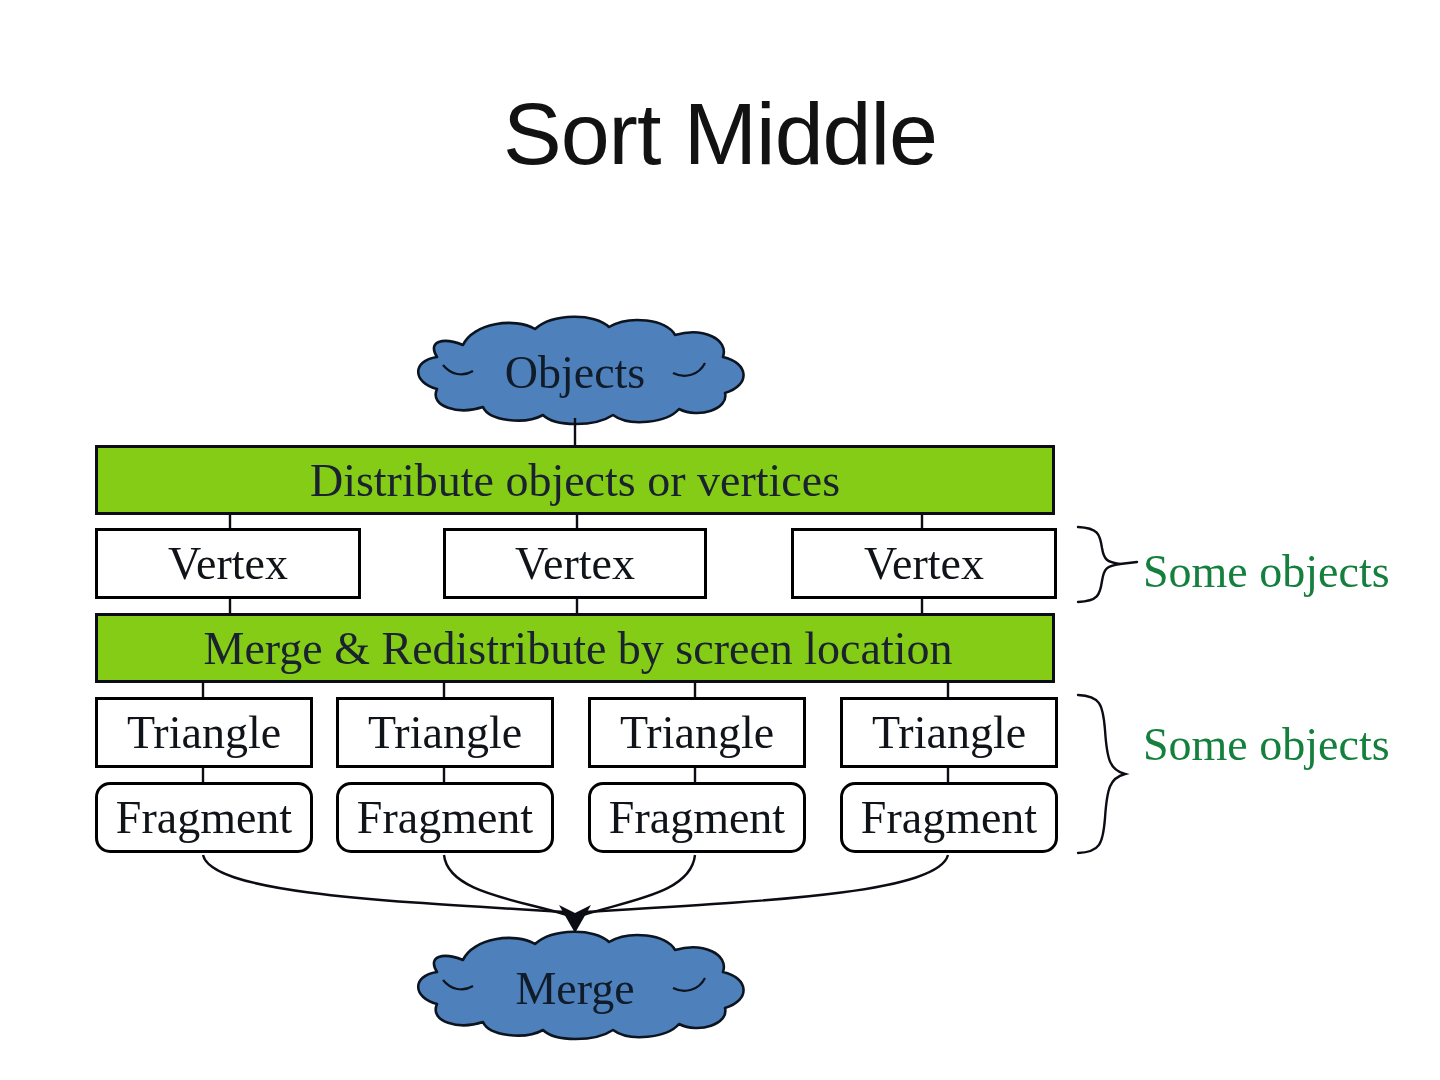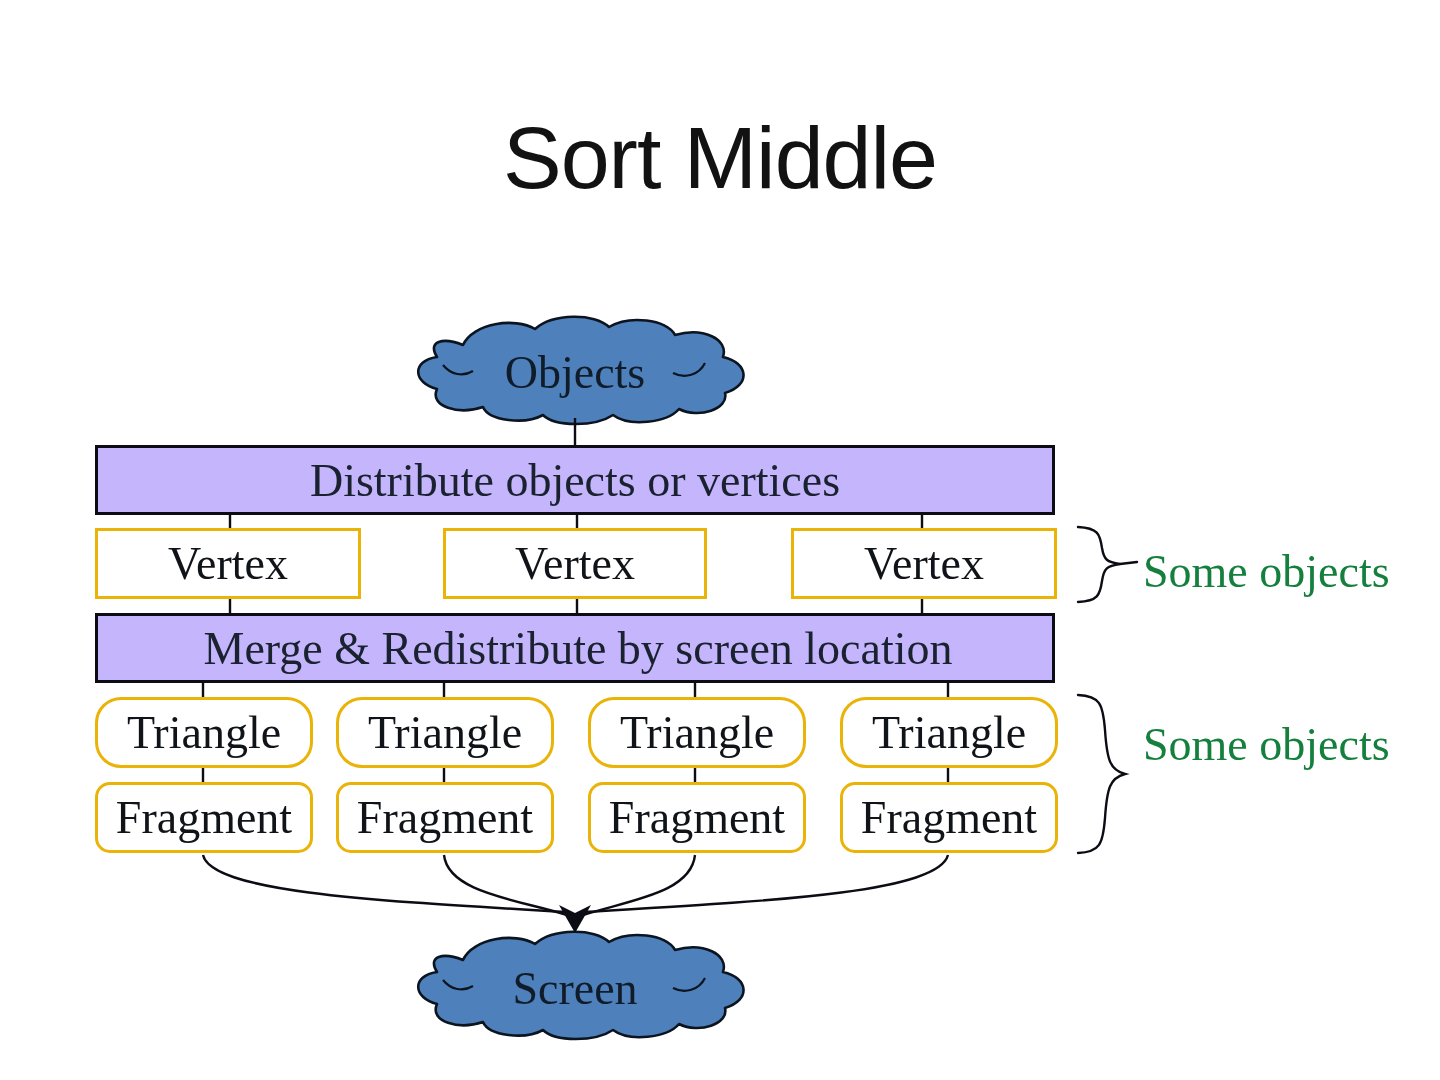--- a/index.html
+++ b/index.html
@@ -4,39 +4,39 @@
 <style>
   html,body{margin:0;padding:0;background:#ffffff;}
   .stage{
     position:relative;width:1440px;height:1080px;background:#ffffff;
     font-family:"Liberation Serif", serif;overflow:hidden;
   }
   .stage *{box-sizing:border-box;}
   .title{
     position:absolute;left:0;top:84px;width:1440px;text-align:center;
     font-family:"Liberation Sans", sans-serif;font-size:88px;line-height:100px;
-    color:#121212;letter-spacing:-1px;margin-top:24px;
+    color:#121212;letter-spacing:-1px;
   }
   .svg-layer{position:absolute;left:0;top:0;width:1440px;height:1080px;}
   .bar{
     position:absolute;left:95px;width:960px;height:70px;
-    background:#c4b5fd;border:3px solid #0c0c14;
+    background:#84cc16;border:3px solid #0c0c14;
     display:flex;align-items:center;justify-content:center;
     font-size:46px;color:#1a2230;
   }
   .bar-distribute{top:445px;}
   .bar-merge{top:613px;padding-left:6px;}
   .node{
-    position:absolute;height:71px;background:#ffffff;border:3px solid #eab308;
+    position:absolute;height:71px;background:#ffffff;border:3px solid #000000;
     display:flex;align-items:center;justify-content:center;
     font-size:46px;color:#101318;
   }
   .vertex{top:528px;width:266px;}
   .v1{left:95px;}  .v2{left:443px;width:264px;}  .v3{left:791px;}
-  .tri{top:697px;width:218px;border-radius:26px;}
+  .tri{top:697px;width:218px;}
   .frag{top:782px;width:218px;border-radius:15px;}
   .c1{left:95px;} .c2{left:336px;} .c3{left:588px;} .c4{left:840px;}
   .cloud-label{
     position:absolute;left:385px;width:380px;display:flex;align-items:center;justify-content:center;
     font-size:46px;color:#111c2b;
   }
   .cloud-label-objects{top:322px;height:100px;}
   .cloud-label-screen{top:938px;height:100px;}
   .annot{
     position:absolute;left:1143px;font-size:46px;color:#15803d;white-space:nowrap;
@@ -102,21 +102,21 @@
                C 1107,566 1104,568 1102,581 C 1100,595 1098,601 1078,602"></path>
       <line x1="1120" y1="564" x2="1137" y2="562"></line>
     </g>
     <g stroke="#0c0c14" stroke-width="2.4" fill="none" stroke-linecap="round">
       <path d="M 1078,695 C 1100,696 1103,704 1105,730 C 1107,760 1110,770 1125,774
                C 1110,778 1107,788 1105,818 C 1103,844 1100,852 1078,853"></path>
     </g>
   </svg>
 
   <div class="cloud-label cloud-label-objects">Objects</div>
-  <div class="cloud-label cloud-label-screen">Screen</div>
+  <div class="cloud-label cloud-label-screen">Merge</div>
 
   <div class="bar bar-distribute">Distribute objects or vertices</div>
   <div class="bar bar-merge">Merge &amp; Redistribute by screen location</div>
 
   <div class="node vertex v1">Vertex</div>
   <div class="node vertex v2">Vertex</div>
   <div class="node vertex v3">Vertex</div>
 
   <div class="node tri c1">Triangle</div>
   <div class="node tri c2">Triangle</div>

